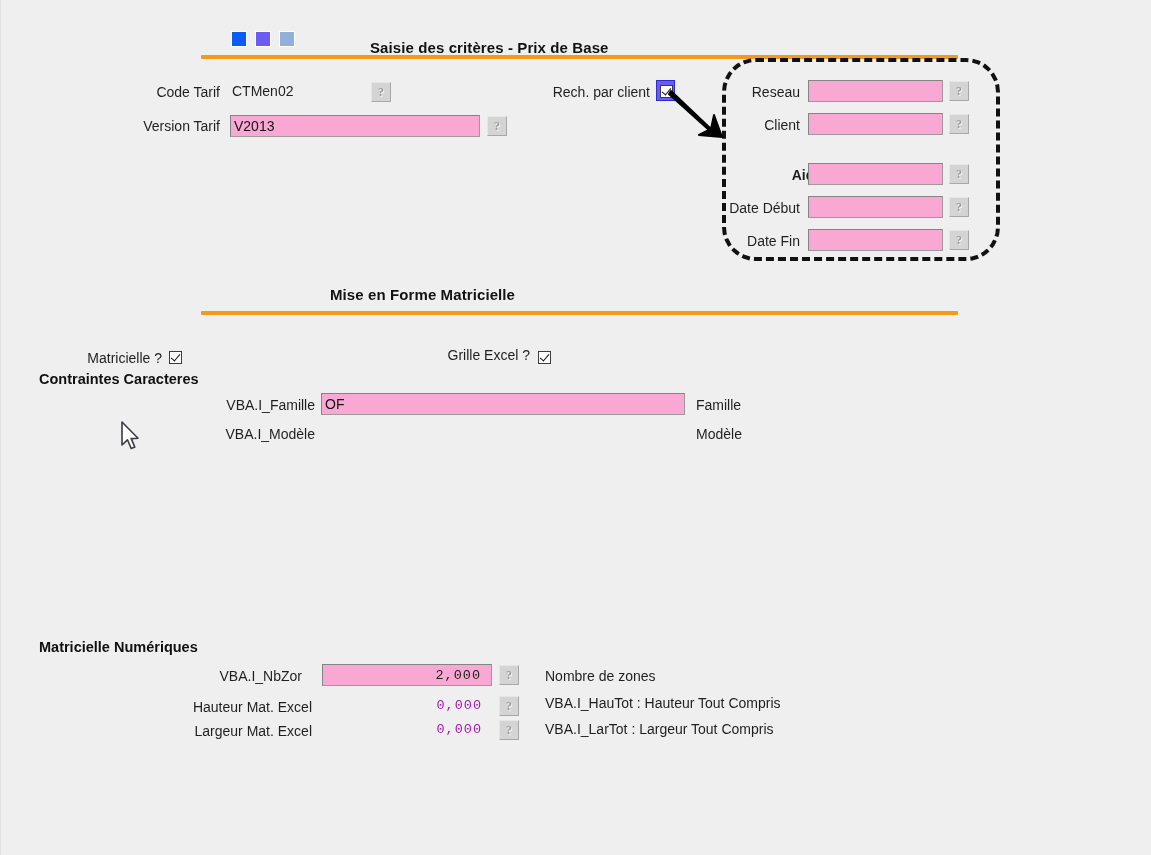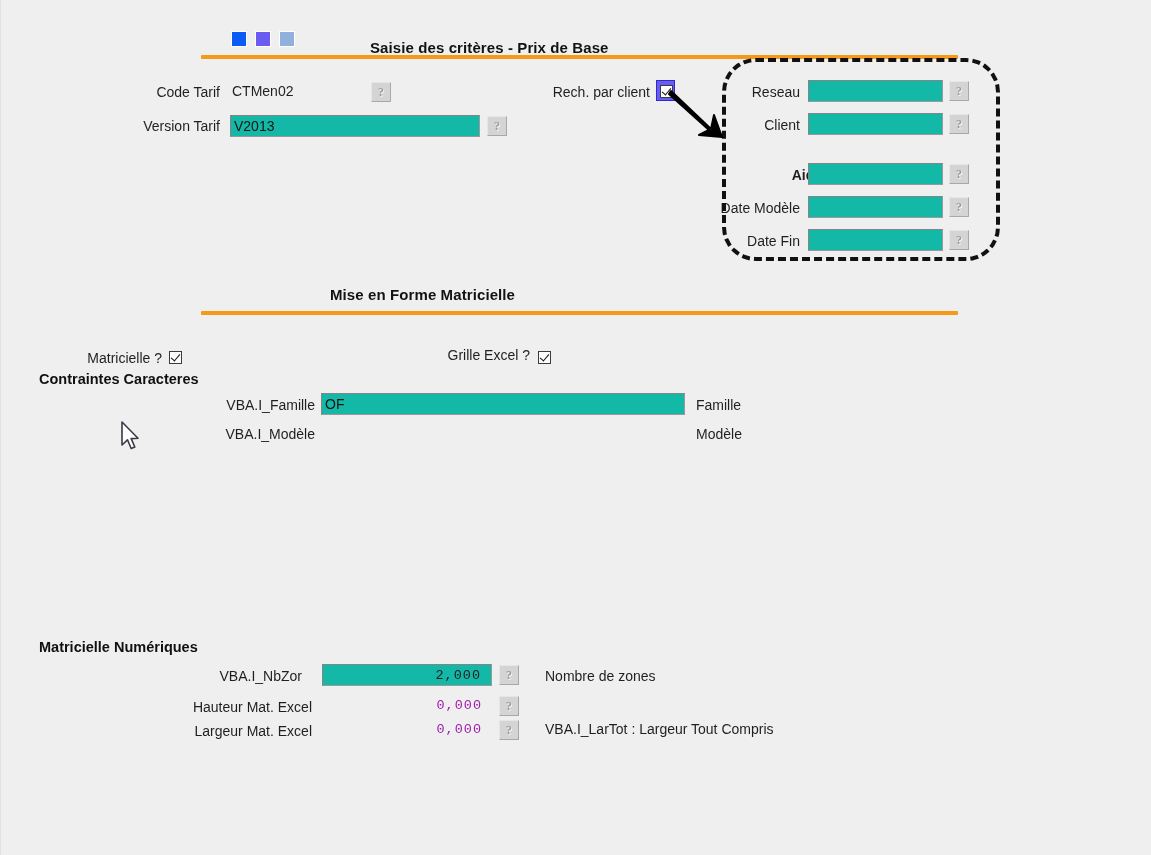--- a/index.html
+++ b/index.html
@@ -65,21 +65,21 @@
     font-weight: bold;
     font-size: 14.5px;
     color: #101010;
     white-space: nowrap;
   }
 
   
   .tfield {
     position: absolute;
     box-sizing: border-box;
-    background: #14b8a6;
+    background: #f9a8d4;
     border: 1px solid #9a9a9a;
     border-top-color: #848484;
     border-left-color: #848484;
     font-family: "Liberation Sans", sans-serif;
     font-size: 14px;
     color: #141414;
     padding: 0 3px;
     line-height: 20px;
     outline: none;
   }
@@ -198,21 +198,21 @@
   <div class="help-btn" style="left:949px; top:81px;">?</div>
 
   <div class="lbl r" style="left:700px; top:116px; width:100px;">Client</div>
   <input class="tfield" type="text" style="left: 808px; top: 113px; width: 135px; height: 22px;" value="">
   <div class="help-btn" style="left:949px; top:114px;">?</div>
 
   <div class="lbl r" style="left:722px; top:166px; width:100px;font-weight:bold;">Aide</div>
   <input class="tfield" type="text" style="left: 808px; top: 163px; width: 135px; height: 22px;" value="">
   <div class="help-btn" style="left:949px; top:164px;">?</div>
 
-  <div class="lbl r" style="left:690px; top:199px; width:110px;">Date Modèle</div>
+  <div class="lbl r" style="left:690px; top:199px; width:110px;">Date Début</div>
   <input class="tfield" type="text" style="left: 808px; top: 196px; width: 135px; height: 22px;" value="">
   <div class="help-btn" style="left:949px; top:197px;">?</div>
 
   <div class="lbl r" style="left:700px; top:232px; width:100px;">Date Fin</div>
   <input class="tfield" type="text" style="left: 808px; top: 229px; width: 135px; height: 22px;" value="">
   <div class="help-btn" style="left:949px; top:230px;">?</div>
 
   <div class="sec-title abs" style="left:330px; top:286px;">Mise en Forme Matricielle</div>
   <div class="orange-rule" style="left:201px; top:311px; width:757px;"></div>
 
@@ -234,20 +234,21 @@
   <div class="bold-head" style="left:39px; top:639px;">Matricielle Numériques</div>
 
   <div class="lbl r" style="left:120px; top:667px; width:182px;">VBA.I_NbZor</div>
   <input class="tfield num" type="text" style="left: 322px; top: 664px; width: 170px; height: 22px;" value="2,000">
   <div class="help-btn" style="left:499px; top:665px;">?</div>
   <div class="lbl" style="left:545px; top:667px;">Nombre de zones</div>
 
   <div class="lbl r" style="left:120px; top:698px; width:192px;">Hauteur Mat. Excel</div>
   <div class="plainval num" style="left:330px; top:698px; width:152px;">0,000</div>
   <div class="help-btn" style="left:499px; top:696px;">?</div>
+  <div class="lbl" style="left:545px; top:694px;">VBA.I_HauTot : Hauteur Tout Compris</div>
 
   <div class="lbl r" style="left:120px; top:722px; width:192px;">Largeur Mat. Excel</div>
   <div class="plainval num" style="left:330px; top:722px; width:152px;">0,000</div>
   <div class="help-btn" style="left:499px; top:720px;">?</div>
   <div class="lbl" style="left:545px; top:720px;">VBA.I_LarTot : Largeur Tout Compris</div>
 
   <div class="anno-box" style="left:722px; top:58px; width:278px; height:203px;"></div>
 
   <svg class="anno-arrow" width="80" height="70" style="left:663px; top:83px;" viewBox="0 0 80 70">
     <g>

